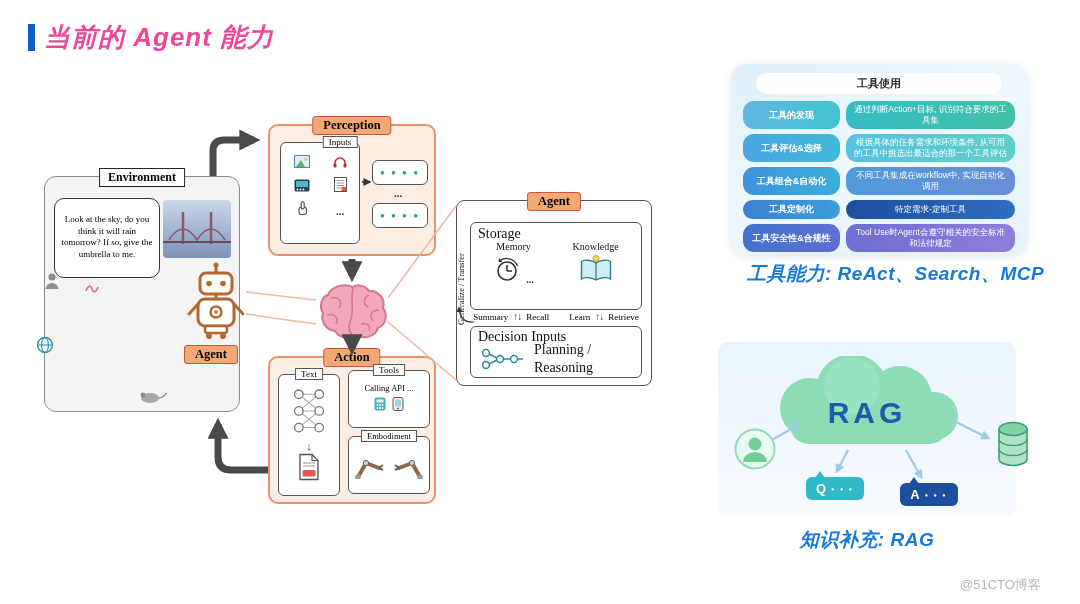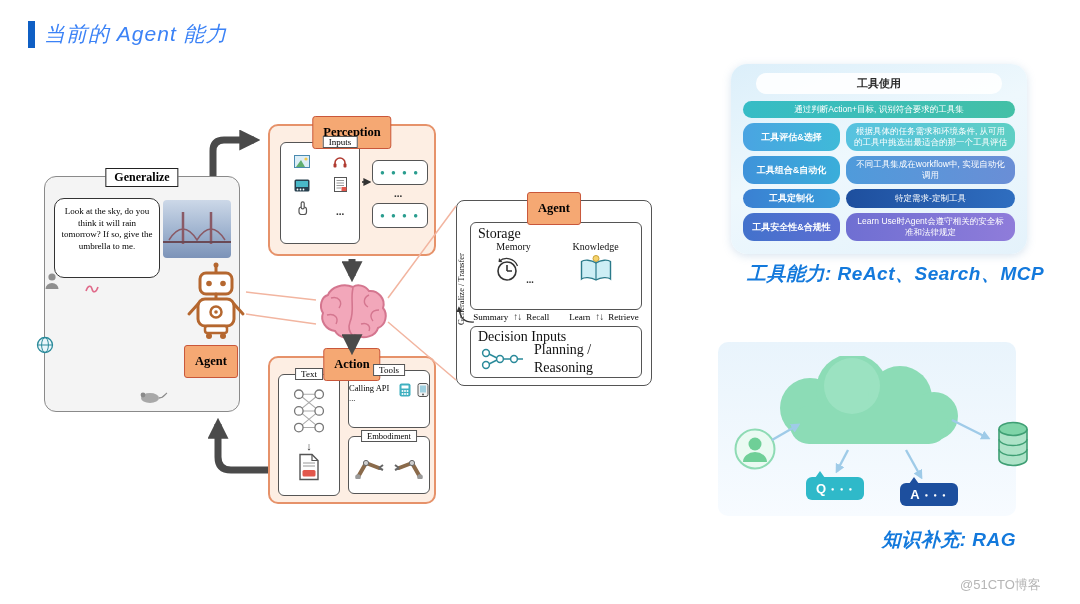--- a/index.html
+++ b/index.html
@@ -3,28 +3,28 @@
 <meta charset="utf-8">
 <style>
   *{box-sizing:border-box;margin:0;padding:0}
   body{background:#fff;font-family:"Liberation Sans",sans-serif}
   #stage{position:relative;width:1080px;height:604px;background:#fff;overflow:hidden}
   .abs{position:absolute}
   .serif{font-family:"Liberation Serif",serif}
   
   .title-wrap{left:28px;top:20px;display:flex;align-items:center;gap:9px}
   .title-bar{width:7px;height:27px;background:#0f5fc4}
-  .title-text{color:#3b82f6;font-size:21px;font-weight:normal;font-style:italic;letter-spacing:1px;white-space:nowrap}
+  .title-text{color:#ec4899;font-size:26px;font-weight:bold;font-style:italic;letter-spacing:1px;white-space:nowrap}
   
   .env-box{left:44px;top:176px;width:196px;height:236px;background:#f4f4f4;border:1.6px solid #8a8a8a;border-radius:12px}
   .tag{background:#fff;border:1.5px solid #222;padding:1px 8px;font-family:"Liberation Serif",serif;font-weight:bold;font-size:12px;transform:translateX(-50%);white-space:nowrap;z-index:3}
-  .otag{background:#f5a873;border:1.5px solid #c9573a;border-radius:3px;padding:8px 10px;font-family:"Liberation Serif",serif;font-weight:bold;font-size:12.5px;transform:translateX(-50%);white-space:nowrap;z-index:3}
+  .otag{background:#f5a873;border:1.5px solid #c9573a;border-radius:3px;padding:1px 10px;font-family:"Liberation Serif",serif;font-weight:bold;font-size:12.5px;transform:translateX(-50%);white-space:nowrap;z-index:3}
   .stag{background:#fff;border:1.2px solid #555;padding:0 5px;font-family:"Liberation Serif",serif;font-size:9px;transform:translateX(-50%);white-space:nowrap;z-index:3}
   .panelbox{background:#fff;border:1.3px solid #555;border-radius:6px}
-  .bubble{background:#fff;border:1.5px solid #333;border-radius:10px;font-family:"Liberation Serif",serif;font-size:9px;line-height:1.3;text-align:center;padding:7px 5px;z-index:2}
+  .bubble{background:#fff;border:1.5px solid #333;border-radius:10px;font-family:"Liberation Serif",serif;font-size:9px;line-height:1.3;text-align:center;padding:15px 5px;z-index:2}
   .orange-outer{background:#fdeee3;border:2px solid #e6926a;border-radius:10px}
   .bridge{left:163px;top:200px;width:68px;height:58px;border-radius:4px;background:linear-gradient(180deg,#ccd8e8 0%,#9fb3cf 55%,#7c93b8 100%);overflow:hidden;z-index:2}
   .inputs-grid{left:286px;top:154px;width:70px;display:grid;grid-template-columns:1fr 1fr;gap:5px 6px;justify-items:center;align-items:center}
   .dotrow{width:56px;height:25px;border:1.3px solid #555;border-radius:6px;background:#fff;display:flex;align-items:center;justify-content:center;color:#2a9d8f;font-size:8px;letter-spacing:2px}
   .ellipsis{font-family:"Liberation Serif",serif;font-weight:bold;color:#333}
   
   .brainbox{left:456px;top:200px;width:196px;height:186px;background:#fff;border:1.6px solid #555;border-radius:8px}
   .bb-small{font-family:"Liberation Serif",serif;font-size:14px;color:#111}
   .bb-arrowrow{left:470px;top:311px;width:172px;display:flex;justify-content:center;gap:5px;font-family:"Liberation Serif",serif;font-size:9px;align-items:center}
   .ud{font-size:10px;color:#333;letter-spacing:-1px}
@@ -59,21 +59,21 @@
 <body>
 
 <div id="stage">
 
   <div class="abs title-wrap">
     <div class="title-bar"></div>
     <div class="title-text">当前的 Agent 能力</div>
   </div>
 
   <div class="abs env-box"></div>
-  <div class="abs tag" style="left:142px;top:168px">Generalize</div>
+  <div class="abs tag" style="left:142px;top:168px">Environment</div>
 
   <div class="abs bridge">
     <svg width="68" height="58">
       <path d="M6 40 Q20 18 34 40 Q48 18 62 40" fill="none" stroke="#8a5a66" stroke-width="1.5"></path>
       <path d="M20 12 V44 M48 12 V44" stroke="#8a5a66" stroke-width="2.5"></path>
       <path d="M0 42 H68" stroke="#6a4a56" stroke-width="2"></path>
     </svg>
   </div>
 
   <div class="abs bubble" style="left:54px;top:198px;width:106px;height:80px">Look at the sky, do you think it will rain tomorrow? If so, give the umbrella to me.</div>
@@ -203,21 +203,21 @@
             <path d="M15 1.5 V7.5 H21" fill="none" stroke="#555" stroke-width="1.2"></path>
             <path d="M6 10 H18 M6 13 H18" stroke="#999" stroke-width="1"></path>
             <rect x="5.5" y="17" width="13" height="6.5" rx="1.5" fill="#e2574c"></rect>
           </svg>
       </span>
     </div>
   </div>
   <div class="abs stag" style="left:309px;top:368px">Text</div>
 
   <div class="abs panelbox" style="left:348px;top:370px;width:82px;height:58px">
-    <div style="display:flex;flex-direction:row;padding-top:12px;gap:4px">
+    <div style="display:flex;flex-direction:column;align-items:center;padding-top:12px;gap:4px">
       <span class="serif" style="font-size:8.5px">Calling API ...</span>
       <span style="display:flex;gap:6px">
         <svg width="12" height="14">
             <rect x="0.5" y="0.5" width="11" height="13" rx="2" fill="#3fb0c0"></rect>
             <rect x="2.5" y="2.5" width="7" height="3" fill="#fff"></rect>
             <circle cx="3.5" cy="8" r="1" fill="#fff"></circle>
             <circle cx="6" cy="8" r="1" fill="#fff"></circle>
             <circle cx="8.5" cy="8" r="1" fill="#fff"></circle>
             <circle cx="3.5" cy="11" r="1" fill="#fff"></circle>
             <circle cx="6" cy="11" r="1" fill="#fff"></circle>
@@ -306,56 +306,58 @@
     </svg>
   </span>
   <div class="abs bb-small" style="left:534px;top:341px;width:104px;line-height:1.3">Planning / Reasoning</div>
 
   <div class="abs rot-label">Generalize / Transfer</div>
 
   <div class="abs tool-panel">
     <div class="tool-title-pill">工具使用</div>
     <div class="trows">
       <div class="trow r1">
+        <div class="tlabel">工具的发现</div>
         <div class="tdesc">通过判断Action+目标, 识别符合要求的工具集</div>
       </div>
       <div class="trow r2">
         <div class="tlabel">工具评估&amp;选择</div>
         <div class="tdesc">根据具体的任务需求和环境条件, 从可用的工具中挑选出最适合的那一个工具评估</div>
       </div>
       <div class="trow r3">
         <div class="tlabel">工具组合&amp;自动化</div>
         <div class="tdesc">不同工具集成在workflow中, 实现自动化调用</div>
       </div>
       <div class="trow r4">
         <div class="tlabel">工具定制化</div>
         <div class="tdesc">特定需求-定制工具</div>
       </div>
       <div class="trow r5">
         <div class="tlabel">工具安全性&amp;合规性</div>
-        <div class="tdesc">Learn Use时Agent会遵守相关的安全标准和法律规定</div>
+        <div class="tdesc">Tool Use时Agent会遵守相关的安全标准和法律规定</div>
       </div>
     </div>
   </div>
 
   <div class="abs blue-caption" style="left:747px;top:261px">工具能力: ReAct、Search、MCP</div>
 
   <div class="abs rag-panel"></div>
 
   <div class="abs cloud-wrap">
     <svg width="210" height="96" viewBox="0 0 210 96">
       <g fill="#8cdcb6">
         <circle cx="48" cy="52" r="30"></circle>
         <circle cx="90" cy="34" r="36"></circle>
         <circle cx="138" cy="42" r="32"></circle>
         <circle cx="172" cy="60" r="24"></circle>
         <rect x="28" y="50" width="158" height="38" rx="19"></rect>
       </g>
       <circle cx="90" cy="30" r="28" fill="#a5e6c8" opacity="0.6"></circle>
     </svg>
+    <div class="cloud-text">RAG</div>
   </div>
 
   <span class="abs" style="left:733px;top:427px;z-index:2">
     <svg width="44" height="44">
         <circle cx="22" cy="22" r="19.5" fill="#eafaf2" stroke="#8edbb4" stroke-width="2"></circle>
         <circle cx="22" cy="17" r="6.5" fill="#6fcf97"></circle>
         <path d="M10 35 a12 10 0 0 1 24 0 z" fill="#6fcf97"></path>
       </svg>
   </span>
 
@@ -369,21 +371,21 @@
 
   <div class="abs qa q-bubble" style="left:806px;top:477px">
     <span class="ltr">Q</span>
     <span class="dots">● ● ●</span>
   </div>
   <div class="abs qa a-bubble" style="left:900px;top:483px">
     <span class="ltr">A</span>
     <span class="dots">● ● ●</span>
   </div>
 
-  <div class="abs blue-caption" style="left:718px;top:527px;width:298px;text-align:right">知识补充: RAG</div>
+  <div class="abs blue-caption" style="left:718px;top:527px;width:298px;text-align:center">知识补充: RAG</div>
 
   <div class="abs watermark">@51CTO博客</div>
 
   <svg id="overlay" width="1080" height="604">
     <defs>
       <marker id="mDark" viewBox="0 0 10 10" refX="7" refY="5" markerWidth="3" markerHeight="3" orient="auto">
           <path d="M0,0 L10,5 L0,10 z" fill="#4a4a4a"></path>
         </marker>
       <marker id="mBlk" viewBox="0 0 10 10" refX="7" refY="5" markerWidth="5" markerHeight="5" orient="auto">
           <path d="M0,0 L10,5 L0,10 z" fill="#333"></path>

